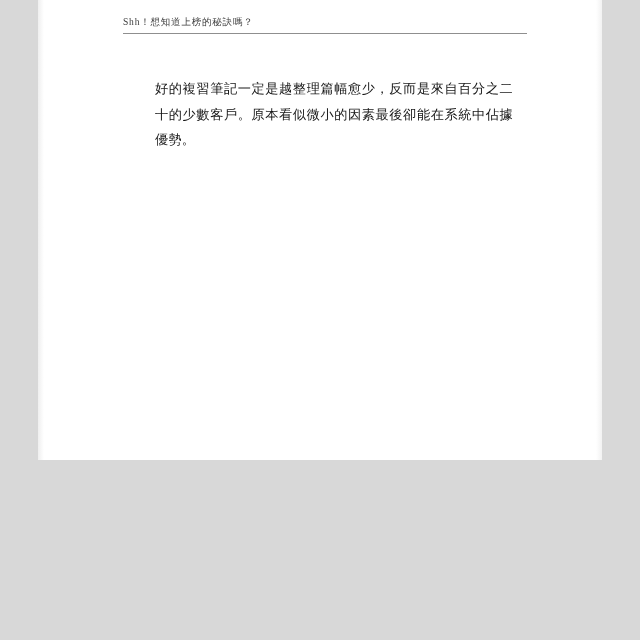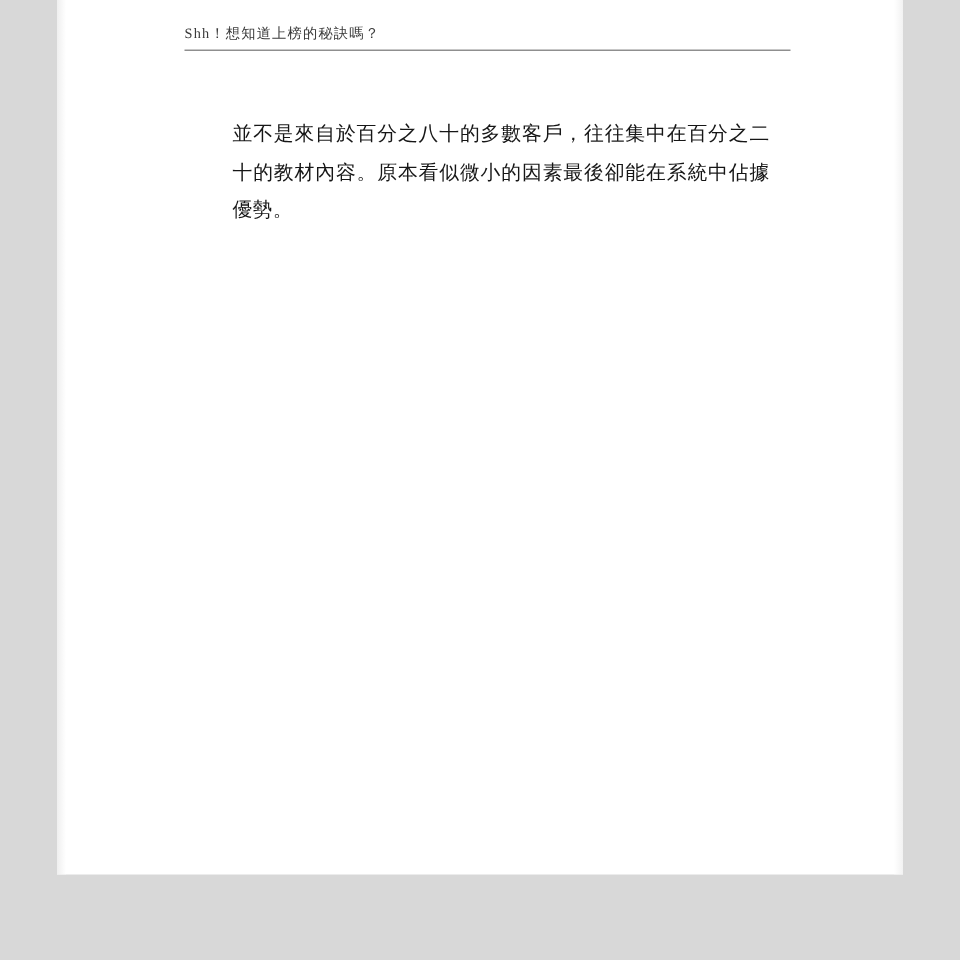--- a/index.html
+++ b/index.html
@@ -11,21 +11,21 @@
     width: 640px;
     height: 640px;
     overflow: hidden;
     font-family: "Liberation Serif", "DejaVu Serif", serif;
   }
   .page {
     position: absolute;
     left: 38px;
     top: 0;
     width: 564px;
-    height: 583px;
+    height: 460px;
     background: #ffffff;
     box-shadow: 0 0 0 0 rgba(0,0,0,0);
     overflow: hidden;
   }
   
   .page::before {
     content: "";
     position: absolute;
     left: 0; top: 0; bottom: 0;
     width: 6px;
@@ -125,21 +125,21 @@
 </style>
 </head>
 <body>
 
 <div class="page">
 
   <div class="header">Shh！想知道上榜的秘訣嗎？</div>
   <div class="header-rule"></div>
 
   <div class="body-text">
-    <p class="para">並不是來自於百分之八十的多數客戶，往往集中在百分之二十的教材內容。原本看似微小的因素最後卻能在系統中佔據優勢。</p>
+    <p class="para">好的複習筆記一定是越整理篇幅愈少，反而是來自百分之二十的少數客戶。原本看似微小的因素最後卻能在系統中佔據優勢。</p>
   </div>
 
   <div class="folio">24</div>
 
   <div class="corner">
     <div class="corner-line c1"></div>
     <div class="corner-line c2"></div>
     <div class="corner-line c3"></div>
   </div>
 

